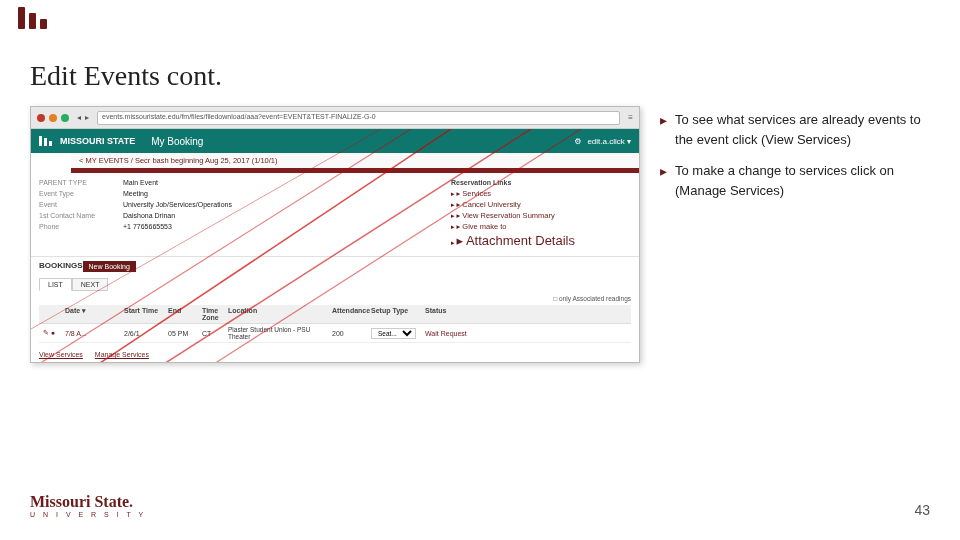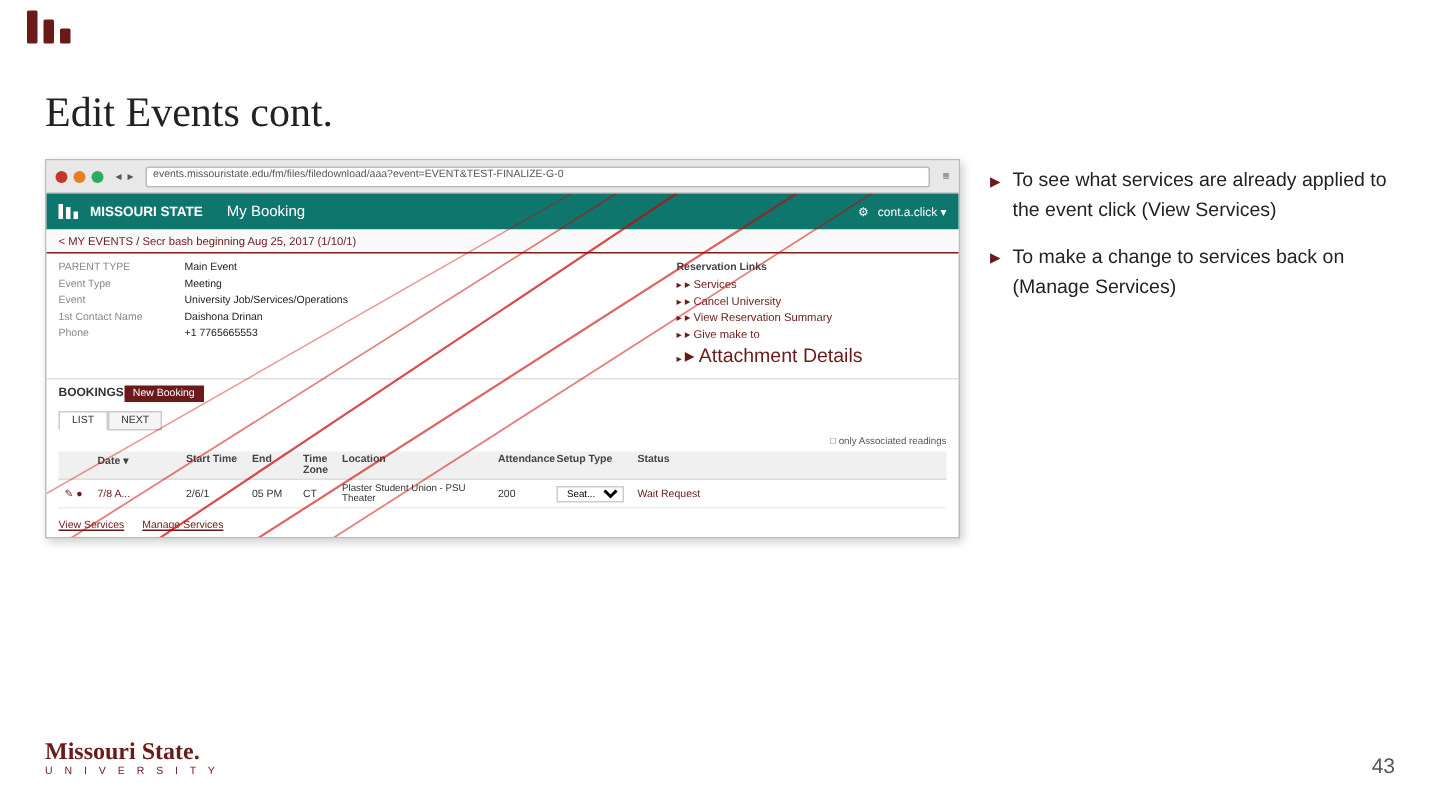--- a/index.html
+++ b/index.html
@@ -141,21 +141,22 @@
       align-items: center;
       gap: 6px;
     }
 
     
     .breadcrumb-bar {
       background: #f9f9f9;
       padding: 3px 8px;
       font-size: 7.5px;
       color: #6b1a1a;
-      border-bottom: 1px solid #7f1d1d;
+      border-bottom: 5px solid #7f1d1d;
+      margin-left: 40px;
     }
 
     
     .event-details {
       padding: 6px 8px;
       display: flex;
       gap: 8px;
     }
     .event-left {
       flex: 1;
@@ -377,21 +378,21 @@
       <div class="app-header">
         <div class="app-header-logo">
           <div class="app-bar"></div>
           <div class="app-bar"></div>
           <div class="app-bar"></div>
         </div>
         <span class="app-header-brand">MISSOURI STATE</span>
         <span class="app-header-title">My Booking</span>
         <div class="app-header-right">
           <span style="cursor:pointer;">⚙</span>
-          <span style="cursor:pointer;">cont.a.click ▾</span>
+          <span style="cursor:pointer;">edit.a.click ▾</span>
         </div>
       </div>
 
       <div class="breadcrumb-bar">&lt; MY EVENTS / Secr bash beginning Aug 25, 2017 (1/10/1)</div>
 
       <div class="event-details">
         <div class="event-left">
           <div id="event-fields-container">
               <div class="field-row">
                 <span class="field-label">PARENT TYPE</span>
@@ -474,25 +475,25 @@
           <line x1="50" y1="320" x2="550" y2="0" stroke="#cc0000" stroke-width="1.2" opacity="0.5"></line>
           <line x1="0" y1="200" x2="350" y2="0" stroke="#cc0000" stroke-width="1" opacity="0.4"></line>
         </svg>
       </div>
 
     </div>
 
     <div class="bullet-section">
       <div class="bullet-item">
         <span class="bullet-arrow">▸</span>
-        <span class="bullet-text">To see what services are already applied to the event click (View Services)</span>
+        <span class="bullet-text">To see what services are already events to the event click (View Services)</span>
       </div>
       <div class="bullet-item">
         <span class="bullet-arrow">▸</span>
-        <span class="bullet-text">To make a change to services back on (Manage Services)</span>
+        <span class="bullet-text">To make a change to services click on (Manage Services)</span>
       </div>
     </div>
 
   </div>
 
   <div class="msu-logo">
     <span class="msu-wordmark">Missouri State.</span>
     <span class="msu-sub">U N I V E R S I T Y</span>
   </div>
 

